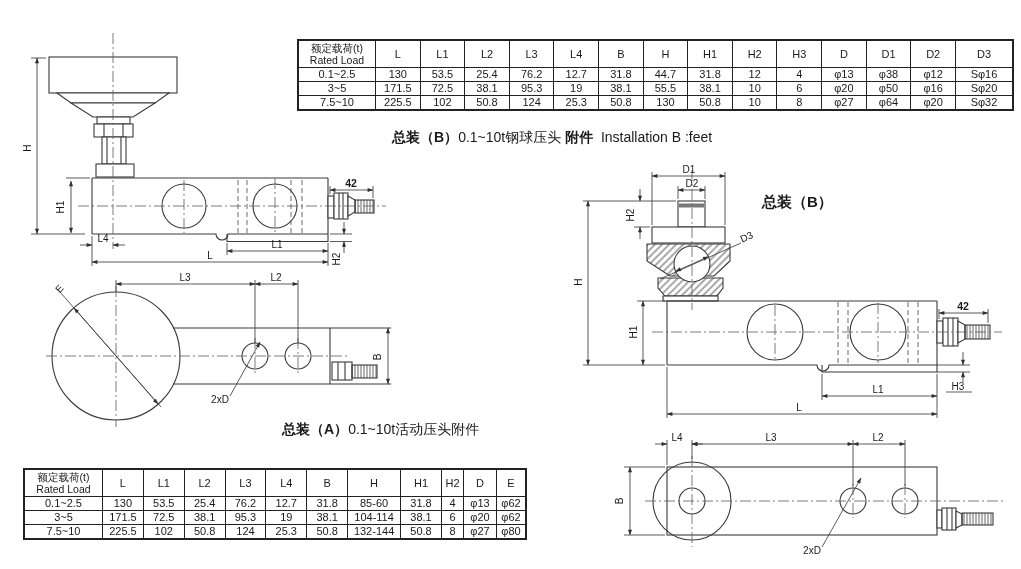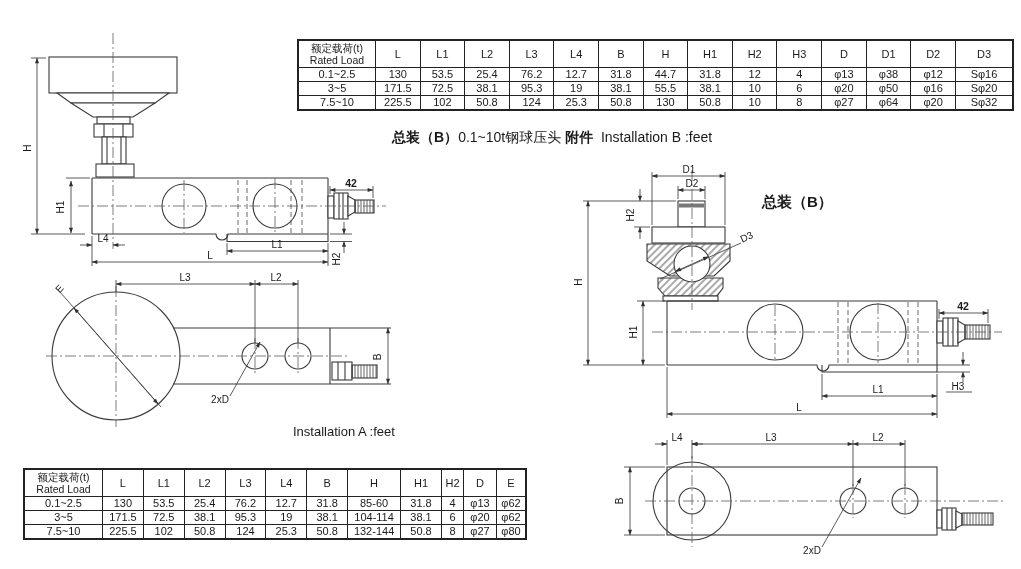--- a/index.html
+++ b/index.html
@@ -400,16 +400,16 @@
           <td>8</td>
           <td>φ27</td>
           <td>φ80</td>
         </tr>
       </tbody>
     </table>
 
 <div id="capB" class="cap"><span class="bold">总装（B）</span><span>0.1~10t钢球压头</span> <span class="bold">附件</span>&nbsp;&nbsp;<span>Installation B :feet</span></div>
 
 <div id="capA" class="cap">
-  <div class="l2">Installation A :feet</div>
+  <div><span class="bold">总装（A）</span><span>0.1~10t活动压头附件</span></div>
 </div>
 
 </div>
 
 </body></html>

